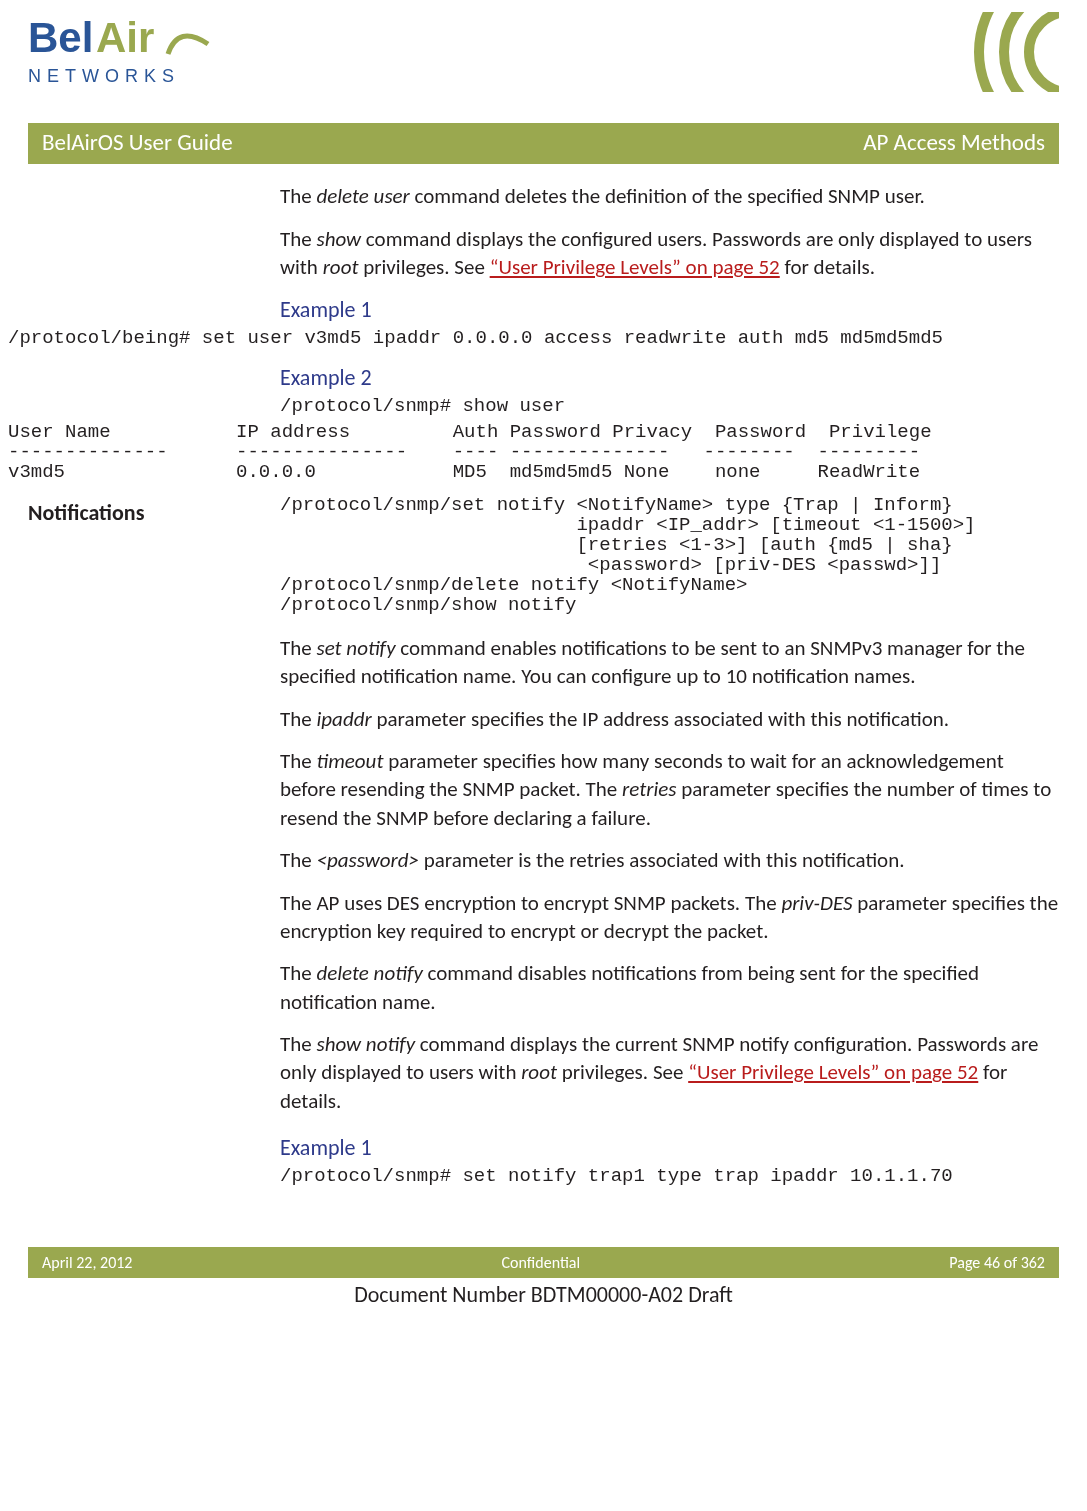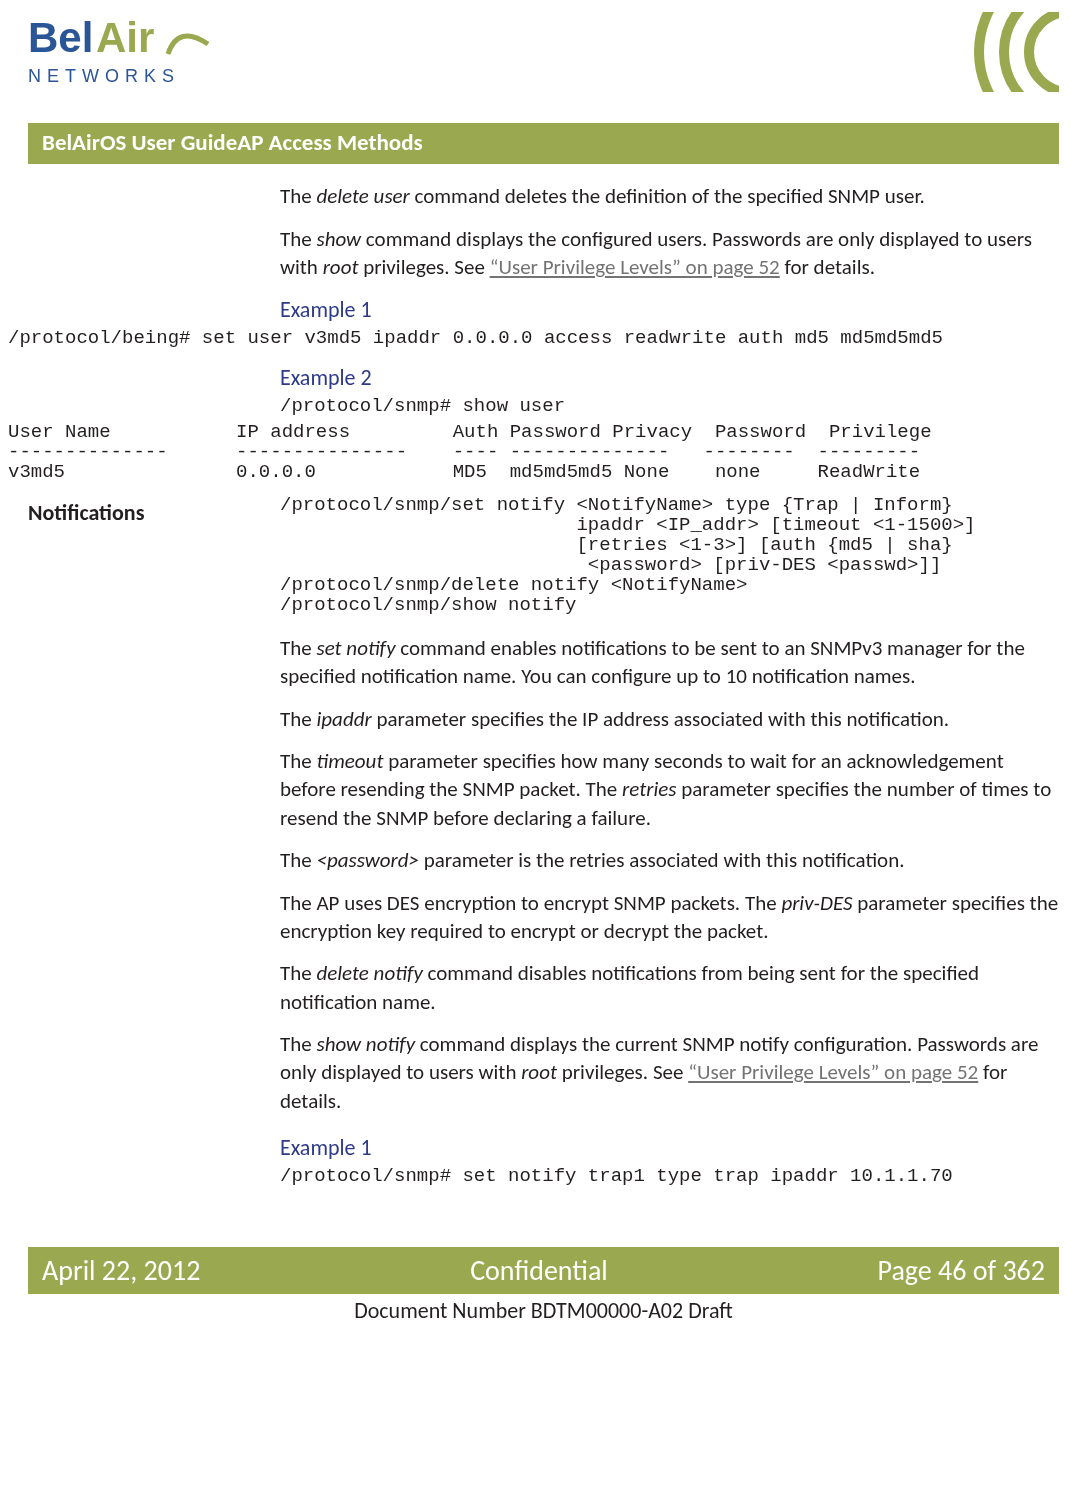--- a/index.html
+++ b/index.html
@@ -16,30 +16,31 @@
 
   
   .top { display:flex; justify-content:space-between; align-items:flex-start; padding: 12px 28px 0 28px; }
   .top-right-deco svg { display:block; }
 
   
   .title-bar {
     background:#9aa84f;
     color:white;
     display:flex;
+    justify-content:space-between;
     padding: 4px 14px 6px 14px;
     margin: 24px 28px 18px 28px;
     font-size: 23px;
-    font-weight: 700;
+    font-weight: 400;
   }
 
   .body-column { margin-left: 280px; margin-right: 40px; }
   .body-column p { margin-bottom: 14px; }
   .ital { font-style: italic; }
-  a.xref { color:#737373; text-decoration: underline; }
+  a.xref { color:#b91c1c; text-decoration: underline; }
 
   .example-heading { color:#2e3a8a; font-weight:400; font-size:22px; margin-top:8px; margin-bottom:4px; }
 
   pre.mono, .mono {
     font-family: "Courier New", Courier, monospace;
     font-size: 19px;
     white-space: pre;
     line-height: 1.05;
   }
   pre.full-width { margin: 0 8px 14px 8px; }
@@ -49,21 +50,21 @@
   .section-body { flex:1; }
 
   
   .footer-bar {
     background:#9aa84f;
     color:white;
     display:flex;
     justify-content:space-between;
     padding:5px 14px;
     margin: 60px 28px 2px 28px;
-    font-size:28px;
+    font-size:16px;
   }
   .doc-number { text-align:center; font-size:22px; margin-top:2px; margin-bottom:14px; }
 </style>
 </head>
 <body>
 
 <div class="page">
 
   <div class="top">
     <div>

